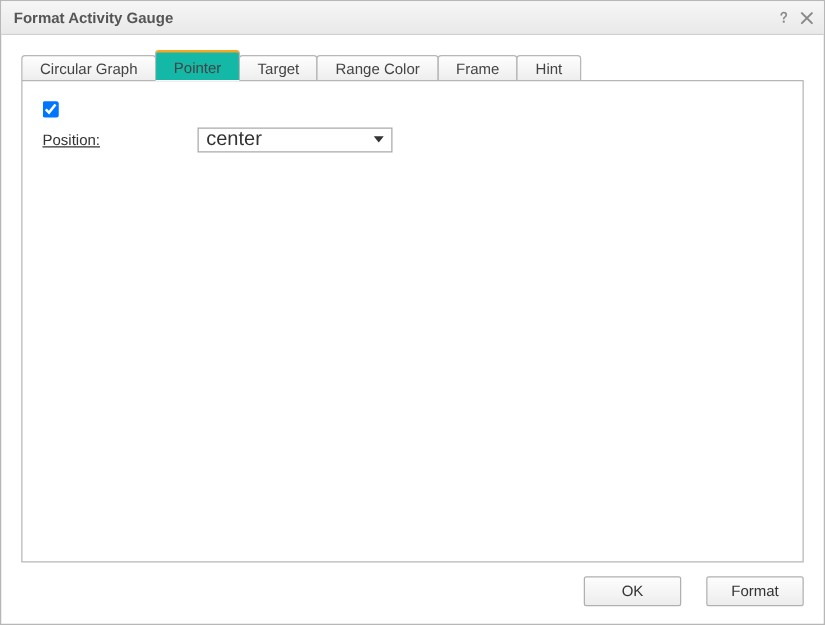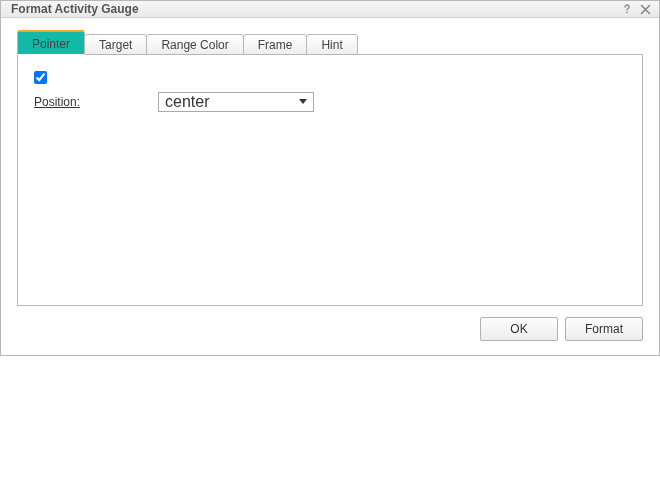--- a/index.html
+++ b/index.html
@@ -6,21 +6,21 @@
   html, body {
     margin: 0; padding: 0;
     width: 660px; height: 500px;
     font-family: Arial, Helvetica, sans-serif;
     font-size: 12px;
     color: #333;
     background: #fff;
     overflow: hidden;
   }
   .dialog {
-    width: 660px; height: 356px;
+    width: 660px; height: 500px;
     border: 1px solid #b7b7b7;
     background: #fff;
     display: flex;
     flex-direction: column;
   }
   .titlebar {
     height: 28px;
     background: linear-gradient(#f6f6f6, #e9e9e9);
     border-bottom: 1px solid #cfcfcf;
     display: flex;
@@ -121,21 +121,21 @@
     border-right: 4px solid transparent;
     border-top: 5px solid #333;
   }
 
   .footer {
     flex: 1;
     display: flex;
     align-items: flex-end;
     justify-content: flex-end;
     padding: 0 16px 14px 16px;
-    gap: 7px;
+    gap: 20px;
   }
   .btn {
     min-width: 78px;
     height: 24px;
     border: 1px solid #b0b0b0;
     background: linear-gradient(#fdfdfd, #ededed);
     border-radius: 2px;
     font-size: 12px;
     font-family: inherit;
     cursor: pointer;
@@ -157,20 +157,21 @@
     </span>
     <span class="tb-icon" title="Close">
       <svg width="11" height="11" viewBox="0 0 11 11">
         <path d="M1.5 1.5 L9.5 9.5 M9.5 1.5 L1.5 9.5" stroke="#888" stroke-width="1.6" stroke-linecap="round"></path>
       </svg>
     </span>
   </div>
 
   <div class="tabs-wrap">
     <div class="tabs">
+      <div class="tab">Circular Graph</div>
       <div class="tab active">Pointer</div>
       <div class="tab">Target</div>
       <div class="tab">Range Color</div>
       <div class="tab">Frame</div>
       <div class="tab">Hint</div>
     </div>
   </div>
 
   <div class="tab-panel">
     <div class="row">

